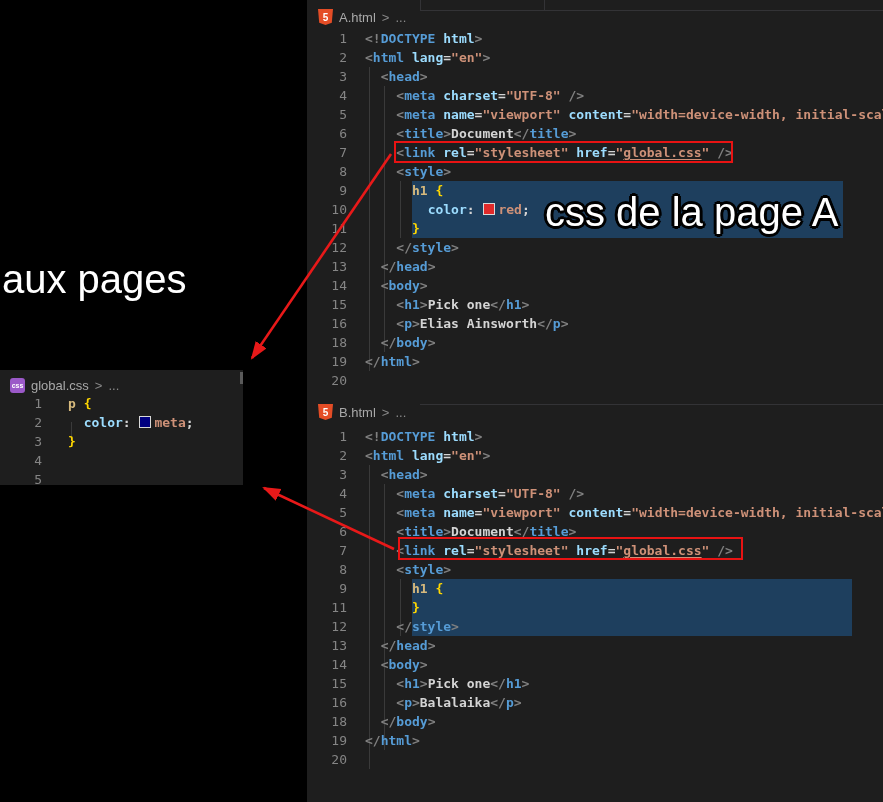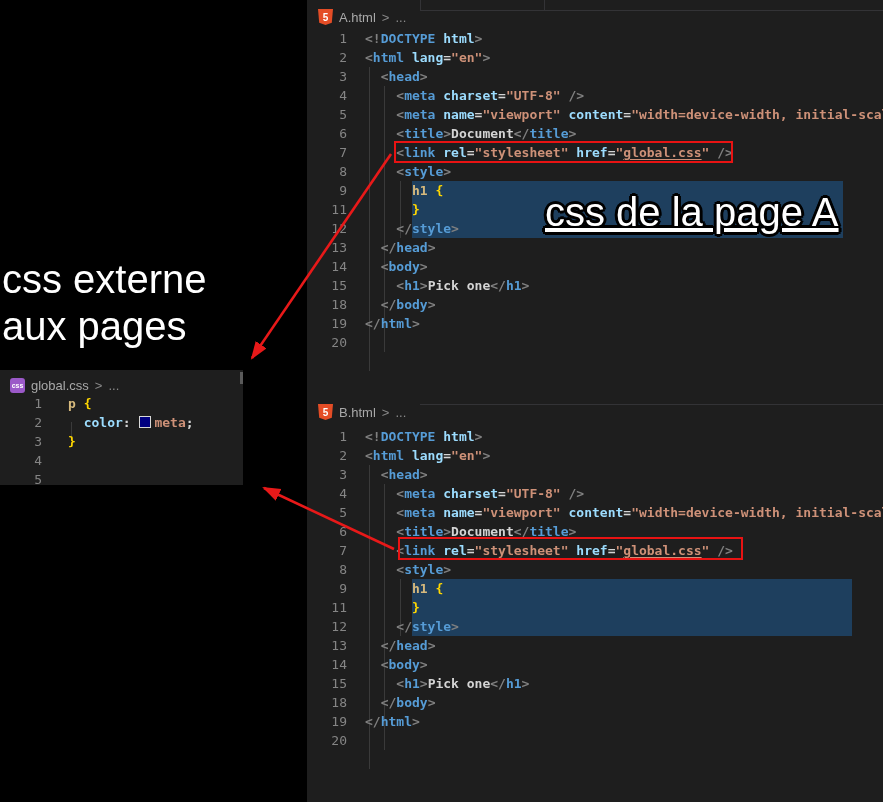--- a/index.html
+++ b/index.html
@@ -29,21 +29,21 @@
   .tk-x{color:#d4d4d4}.tk-sel{color:#d7ba7d}.tk-br{color:#ffd700}
   .tk-u{color:#ce9178;text-decoration:underline;text-underline-offset:2px;}
   .sw{display:inline-block;width:10px;height:10px;border:1px solid #d9d9d9;
       margin:0 3px 0 1px;vertical-align:-1px;}
   .guide{position:absolute;width:1px;background:#3a3a3a;}
   .selbox{position:absolute;background:#1e3f5e;}
   .redbox{position:absolute;border:2px solid #e81313;z-index:30;}
   #arrows{position:absolute;left:0;top:0;z-index:40;pointer-events:none;}
   .bigtxt{position:absolute;z-index:50;color:#fff;font-family:"Liberation Sans",sans-serif;
       text-shadow:-2px -2px 0 #000,2px -2px 0 #000,-2px 2px 0 #000,2px 2px 0 #000,
-                  0 -3px 0 #000,0 3px 0 #000,-3px 0 0 #000,3px 0 0 #000;text-decoration:underline;}
+                  0 -3px 0 #000,0 3px 0 #000,-3px 0 0 #000,3px 0 0 #000;}
   #overlayA{left:545px;top:190px;font-size:40px;}
   #overlayB{left:556px;top:584px;font-size:37px;}
   #leftLabel{position:absolute;left:2px;top:256px;color:#fff;z-index:50;
       font-family:"Liberation Sans",sans-serif;font-size:40px;line-height:47px;}
   #miniPanel{left:0;top:370px;width:243px;height:115px;z-index:20;}
   #miniScroll{position:absolute;right:0;top:2px;width:3px;height:12px;background:#5a5a5a;}
 </style>
 </head>
 <body>
 
@@ -69,25 +69,27 @@
     <div class="codeblock" style="top:29px;">
         <div class="line"><span class="ln">1</span><span class="lc"><span class="tk-p">&lt;!</span><span class="tk-t">DOCTYPE</span><span class="tk-x"> </span><span class="tk-a">html</span><span class="tk-p">&gt;</span></span></div>
         <div class="line"><span class="ln">2</span><span class="lc"><span class="tk-p">&lt;</span><span class="tk-t">html</span><span class="tk-x"> </span><span class="tk-a">lang</span><span class="tk-x">=</span><span class="tk-s">"en"</span><span class="tk-p">&gt;</span></span></div>
         <div class="line"><span class="ln">3</span><span class="lc"><span class="tk-x">  </span><span class="tk-p">&lt;</span><span class="tk-t">head</span><span class="tk-p">&gt;</span></span></div>
         <div class="line"><span class="ln">4</span><span class="lc"><span class="tk-x">    </span><span class="tk-p">&lt;</span><span class="tk-t">meta</span><span class="tk-x"> </span><span class="tk-a">charset</span><span class="tk-x">=</span><span class="tk-s">"UTF-8"</span><span class="tk-x"> </span><span class="tk-p">/&gt;</span></span></div>
         <div class="line"><span class="ln">5</span><span class="lc"><span class="tk-x">    </span><span class="tk-p">&lt;</span><span class="tk-t">meta</span><span class="tk-x"> </span><span class="tk-a">name</span><span class="tk-x">=</span><span class="tk-s">"viewport"</span><span class="tk-x"> </span><span class="tk-a">content</span><span class="tk-x">=</span><span class="tk-s">"width=device-width, initial-scale=1.0"</span></span></div>
         <div class="line"><span class="ln">6</span><span class="lc"><span class="tk-x">    </span><span class="tk-p">&lt;</span><span class="tk-t">title</span><span class="tk-p">&gt;</span><span class="tk-x">Document</span><span class="tk-p">&lt;/</span><span class="tk-t">title</span><span class="tk-p">&gt;</span></span></div>
         <div class="line"><span class="ln">7</span><span class="lc"><span class="tk-x">    </span><span class="tk-p">&lt;</span><span class="tk-t">link</span><span class="tk-x"> </span><span class="tk-a">rel</span><span class="tk-x">=</span><span class="tk-s">"stylesheet"</span><span class="tk-x"> </span><span class="tk-a">href</span><span class="tk-x">=</span><span class="tk-s">"</span><span class="tk-u">global.css</span><span class="tk-s">"</span><span class="tk-x"> </span><span class="tk-p">/&gt;</span></span></div>
         <div class="line"><span class="ln">8</span><span class="lc"><span class="tk-x">    </span><span class="tk-p">&lt;</span><span class="tk-t">style</span><span class="tk-p">&gt;</span></span></div>
         <div class="line"><span class="ln">9</span><span class="lc"><span class="tk-x">      </span><span class="tk-sel">h1</span><span class="tk-x"> </span><span class="tk-br">{</span></span></div>
+        <div class="line"><span class="ln">10</span><span class="lc"><span class="tk-x">        </span><span class="tk-a">color</span><span class="tk-x">: </span><span class="sw" style="background: rgb(225, 42, 42);"></span><span class="tk-s">red</span><span class="tk-x">;</span></span></div>
         <div class="line"><span class="ln">11</span><span class="lc"><span class="tk-x">      </span><span class="tk-br">}</span></span></div>
         <div class="line"><span class="ln">12</span><span class="lc"><span class="tk-x">    </span><span class="tk-p">&lt;/</span><span class="tk-t">style</span><span class="tk-p">&gt;</span></span></div>
         <div class="line"><span class="ln">13</span><span class="lc"><span class="tk-x">  </span><span class="tk-p">&lt;/</span><span class="tk-t">head</span><span class="tk-p">&gt;</span></span></div>
         <div class="line"><span class="ln">14</span><span class="lc"><span class="tk-x">  </span><span class="tk-p">&lt;</span><span class="tk-t">body</span><span class="tk-p">&gt;</span></span></div>
         <div class="line"><span class="ln">15</span><span class="lc"><span class="tk-x">    </span><span class="tk-p">&lt;</span><span class="tk-t">h1</span><span class="tk-p">&gt;</span><span class="tk-x">Pick one</span><span class="tk-p">&lt;/</span><span class="tk-t">h1</span><span class="tk-p">&gt;</span></span></div>
+        <div class="line"><span class="ln">16</span><span class="lc"><span class="tk-x">    </span><span class="tk-p">&lt;</span><span class="tk-t">p</span><span class="tk-p">&gt;</span><span class="tk-x">Elias Ainsworth</span><span class="tk-p">&lt;/</span><span class="tk-t">p</span><span class="tk-p">&gt;</span></span></div>
         <div class="line"><span class="ln">18</span><span class="lc"><span class="tk-x">  </span><span class="tk-p">&lt;/</span><span class="tk-t">body</span><span class="tk-p">&gt;</span></span></div>
         <div class="line"><span class="ln">19</span><span class="lc"><span class="tk-p">&lt;/</span><span class="tk-t">html</span><span class="tk-p">&gt;</span></span></div>
         <div class="line"><span class="ln">20</span><span class="lc"></span></div>
       </div>
   </div>
 
   <div class="pane" id="paneB">
     <div class="hline" style="left:113px;right:0;top:7px;"></div>
 
     <div class="crumb" style="left:11px;top:7px;">
@@ -110,20 +112,21 @@
         <div class="line"><span class="ln">5</span><span class="lc"><span class="tk-x">    </span><span class="tk-p">&lt;</span><span class="tk-t">meta</span><span class="tk-x"> </span><span class="tk-a">name</span><span class="tk-x">=</span><span class="tk-s">"viewport"</span><span class="tk-x"> </span><span class="tk-a">content</span><span class="tk-x">=</span><span class="tk-s">"width=device-width, initial-scale=1.0"</span></span></div>
         <div class="line"><span class="ln">6</span><span class="lc"><span class="tk-x">    </span><span class="tk-p">&lt;</span><span class="tk-t">title</span><span class="tk-p">&gt;</span><span class="tk-x">Document</span><span class="tk-p">&lt;/</span><span class="tk-t">title</span><span class="tk-p">&gt;</span></span></div>
         <div class="line"><span class="ln">7</span><span class="lc"><span class="tk-x">    </span><span class="tk-p">&lt;</span><span class="tk-t">link</span><span class="tk-x"> </span><span class="tk-a">rel</span><span class="tk-x">=</span><span class="tk-s">"stylesheet"</span><span class="tk-x"> </span><span class="tk-a">href</span><span class="tk-x">=</span><span class="tk-s">"</span><span class="tk-u">global.css</span><span class="tk-s">"</span><span class="tk-x"> </span><span class="tk-p">/&gt;</span></span></div>
         <div class="line"><span class="ln">8</span><span class="lc"><span class="tk-x">    </span><span class="tk-p">&lt;</span><span class="tk-t">style</span><span class="tk-p">&gt;</span></span></div>
         <div class="line"><span class="ln">9</span><span class="lc"><span class="tk-x">      </span><span class="tk-sel">h1</span><span class="tk-x"> </span><span class="tk-br">{</span></span></div>
         <div class="line"><span class="ln">11</span><span class="lc"><span class="tk-x">      </span><span class="tk-br">}</span></span></div>
         <div class="line"><span class="ln">12</span><span class="lc"><span class="tk-x">    </span><span class="tk-p">&lt;/</span><span class="tk-t">style</span><span class="tk-p">&gt;</span></span></div>
         <div class="line"><span class="ln">13</span><span class="lc"><span class="tk-x">  </span><span class="tk-p">&lt;/</span><span class="tk-t">head</span><span class="tk-p">&gt;</span></span></div>
         <div class="line"><span class="ln">14</span><span class="lc"><span class="tk-x">  </span><span class="tk-p">&lt;</span><span class="tk-t">body</span><span class="tk-p">&gt;</span></span></div>
         <div class="line"><span class="ln">15</span><span class="lc"><span class="tk-x">    </span><span class="tk-p">&lt;</span><span class="tk-t">h1</span><span class="tk-p">&gt;</span><span class="tk-x">Pick one</span><span class="tk-p">&lt;/</span><span class="tk-t">h1</span><span class="tk-p">&gt;</span></span></div>
+        <div class="line"><span class="ln">16</span><span class="lc"><span class="tk-x">    </span><span class="tk-p">&lt;</span><span class="tk-t">p</span><span class="tk-p">&gt;</span><span class="tk-x">Balalaika</span><span class="tk-p">&lt;/</span><span class="tk-t">p</span><span class="tk-p">&gt;</span></span></div>
         <div class="line"><span class="ln">18</span><span class="lc"><span class="tk-x">  </span><span class="tk-p">&lt;/</span><span class="tk-t">body</span><span class="tk-p">&gt;</span></span></div>
         <div class="line"><span class="ln">19</span><span class="lc"><span class="tk-p">&lt;/</span><span class="tk-t">html</span><span class="tk-p">&gt;</span></span></div>
         <div class="line"><span class="ln">20</span><span class="lc"></span></div>
       </div>
   </div>
 
   <div class="pane mini" id="miniPanel">
     <div class="crumb" style="left:10px;top:8px;">
       <span class="fic-css">css</span>
       <span>global.css</span>
@@ -149,17 +152,16 @@
       <marker id="ah" markerWidth="9" markerHeight="7" refX="6.2" refY="2.5" orient="auto">
         <path d="M0,0 L7,2.5 L0,5 Z" fill="#e81919"></path>
       </marker>
     </defs>
     <line x1="391" y1="154" x2="252" y2="358" stroke="#e81919" stroke-width="2.6" marker-end="url(#ah)"></line>
     <line x1="394" y1="549" x2="264" y2="488" stroke="#e81919" stroke-width="2.6" marker-end="url(#ah)"></line>
   </svg>
 
   <div class="bigtxt" id="overlayA">css de la page A</div>
   <div id="leftLabel">
-    <div>css externe</div>
     <div>aux pages</div>
   </div>
 
 </div>
 
 </body></html>

